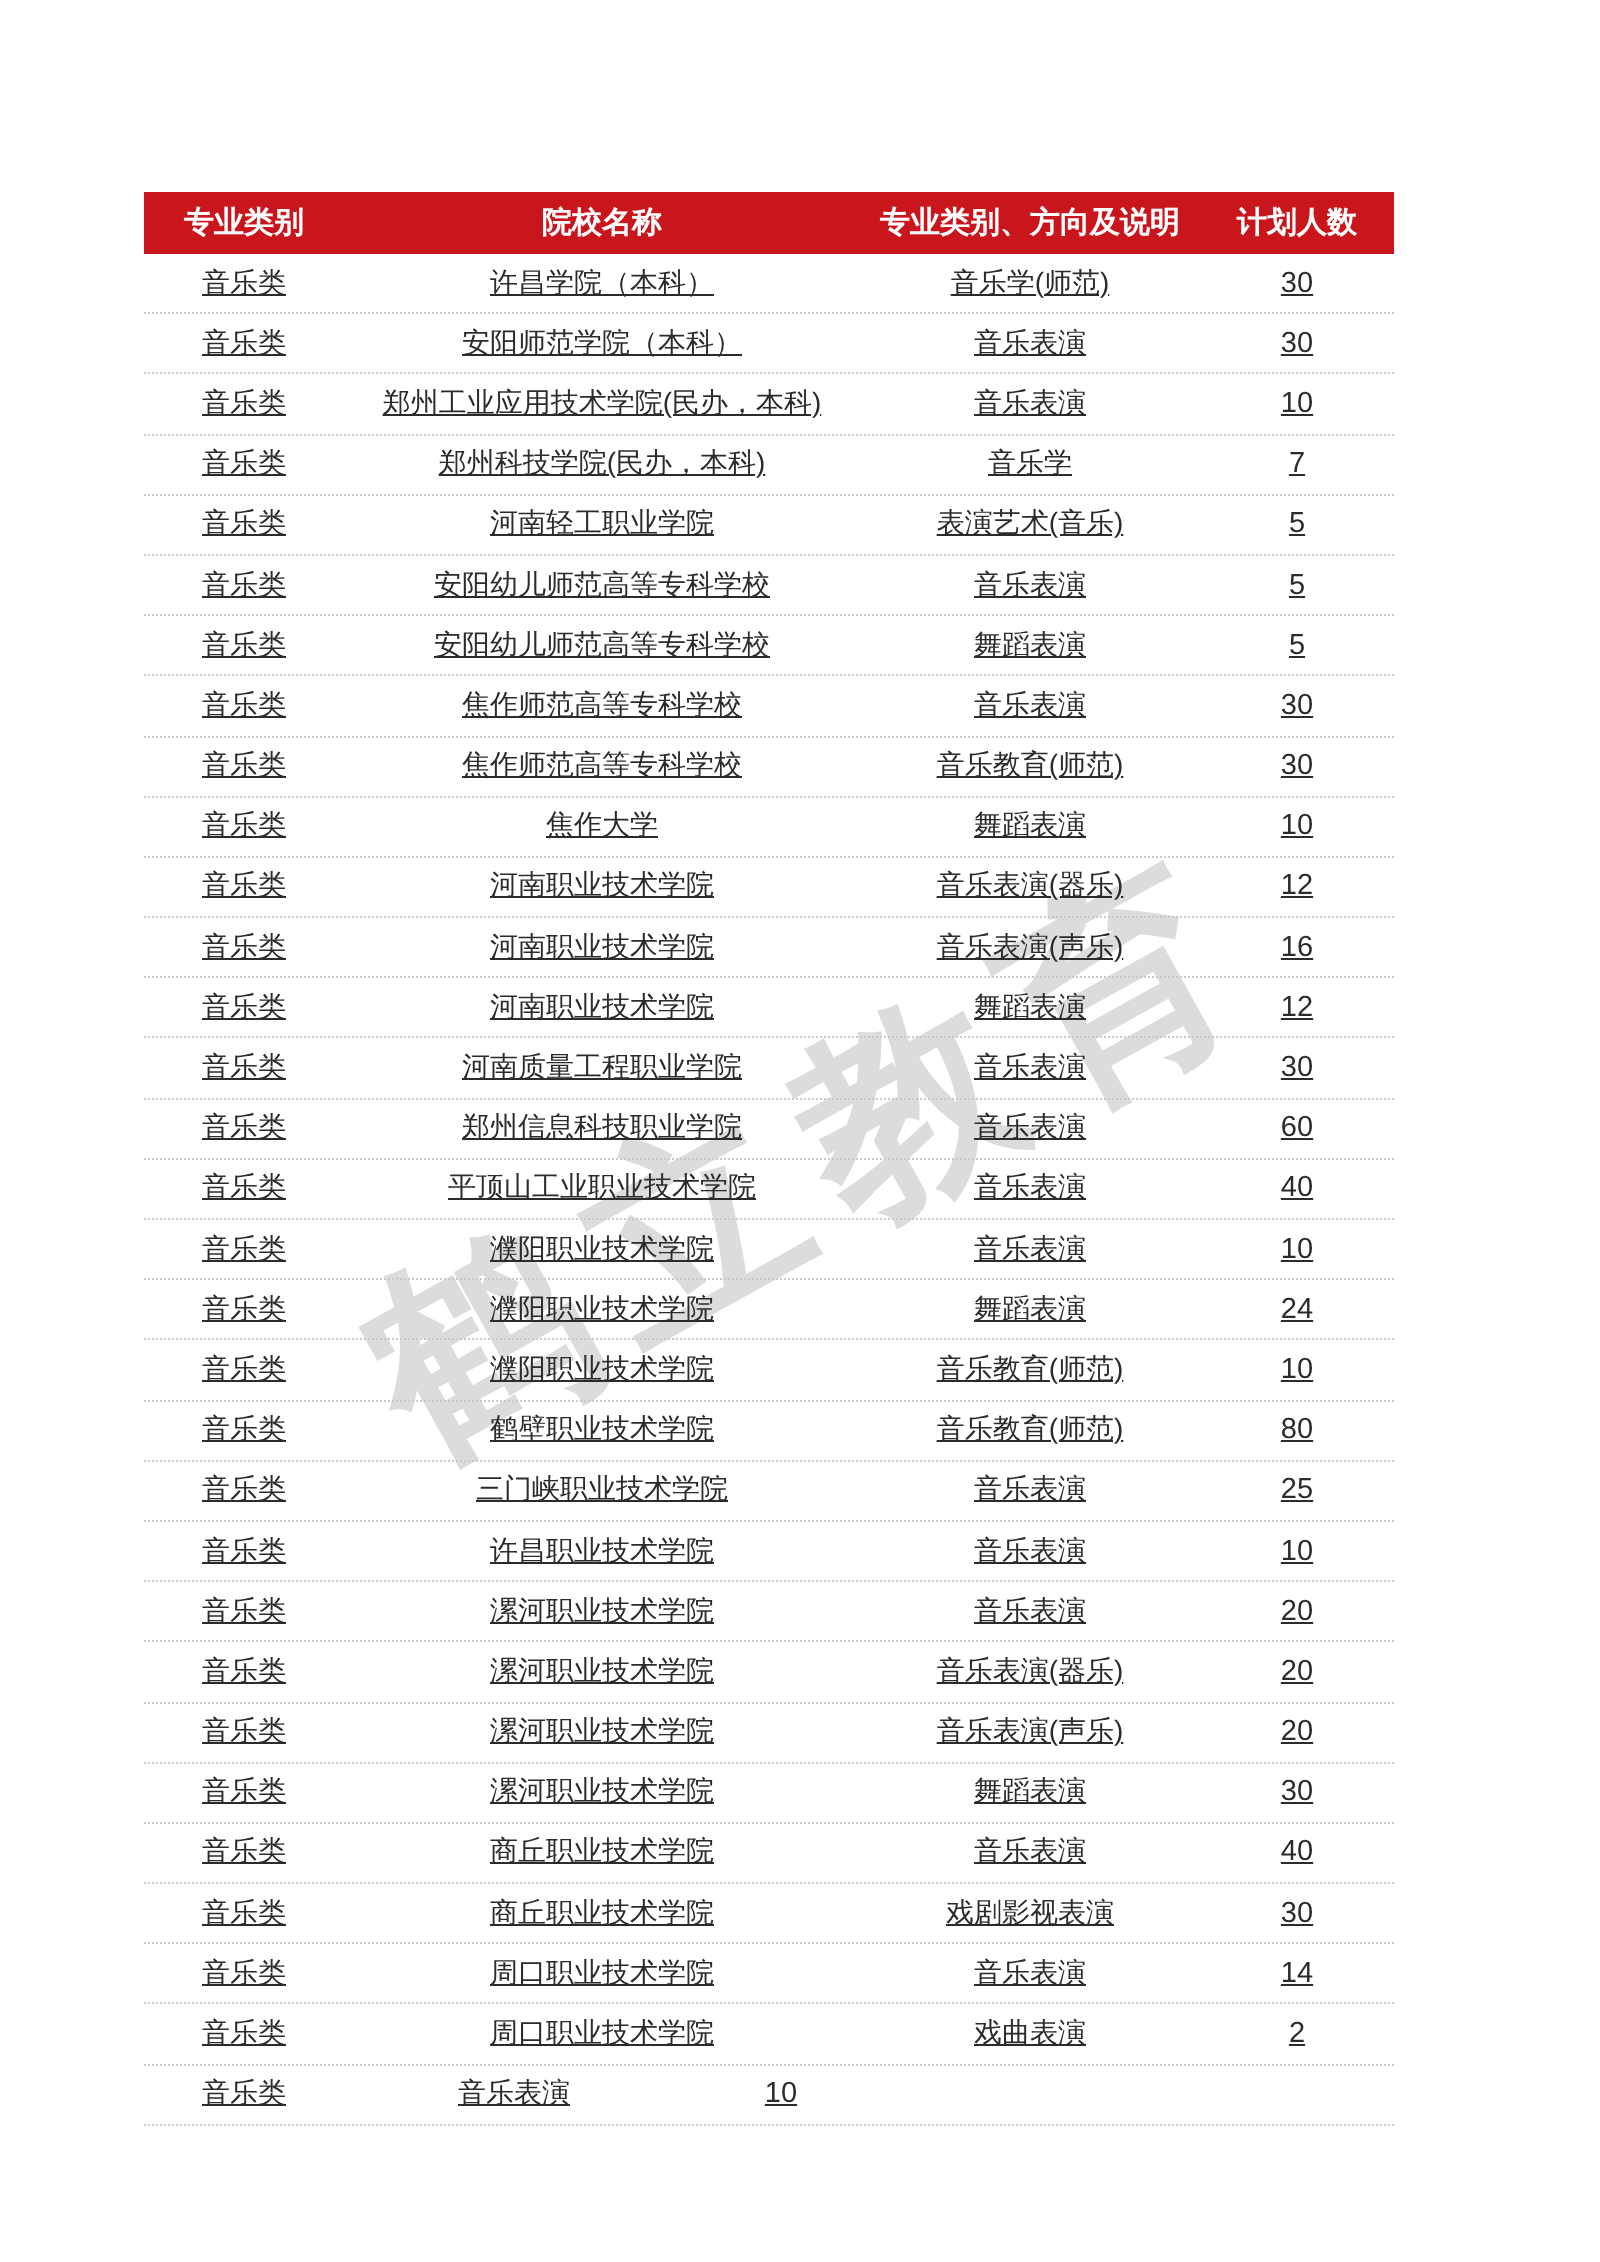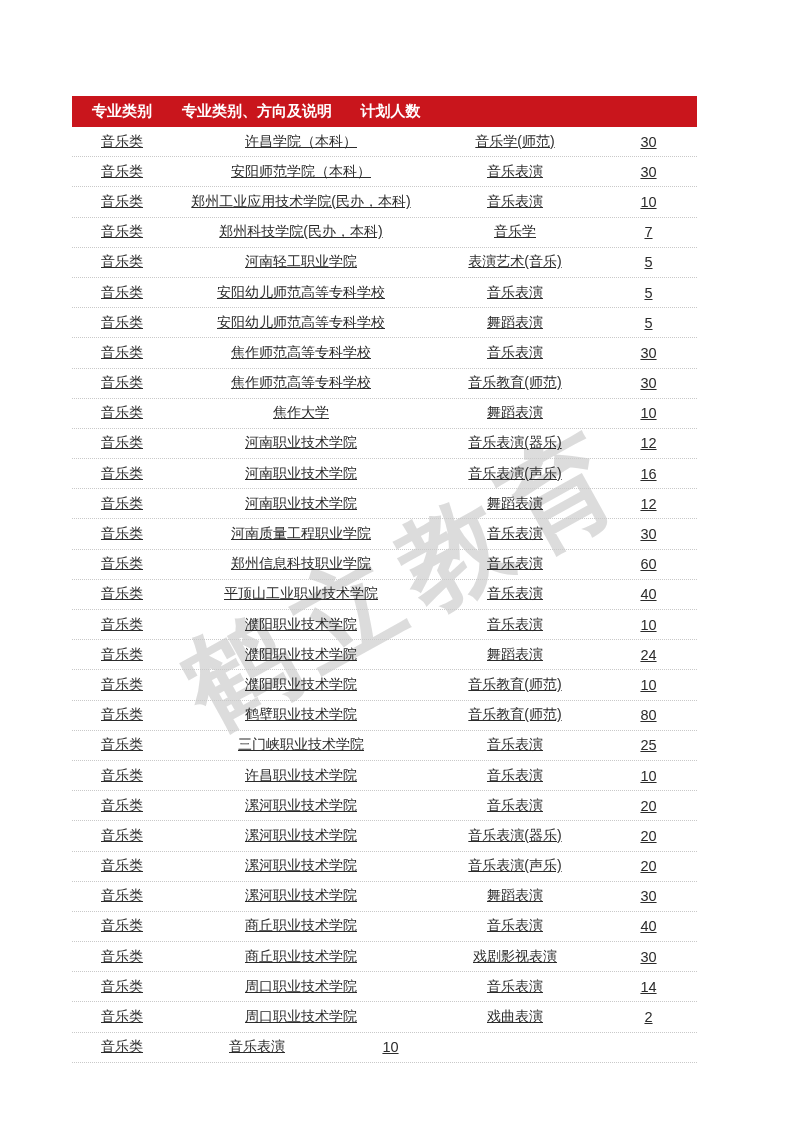--- a/index.html
+++ b/index.html
@@ -43,20 +43,21 @@
 <body>
 
 <div class="page">
 
   <div class="watermark">鹤立教育</div>
 
   <div class="plan-table">
 
     <div class="thead">
       <div class="cell c1">专业类别</div>
+      <div class="cell c2">院校名称</div>
       <div class="cell c3">专业类别、方向及说明</div>
       <div class="cell c4">计划人数</div>
     </div>
 
     <div id="tbody">
 
         <div class="trow">
           <div class="cell c1">音乐类</div>
           <div class="cell c2">许昌学院（本科）</div>
           <div class="cell c3">音乐学(师范)</div>

